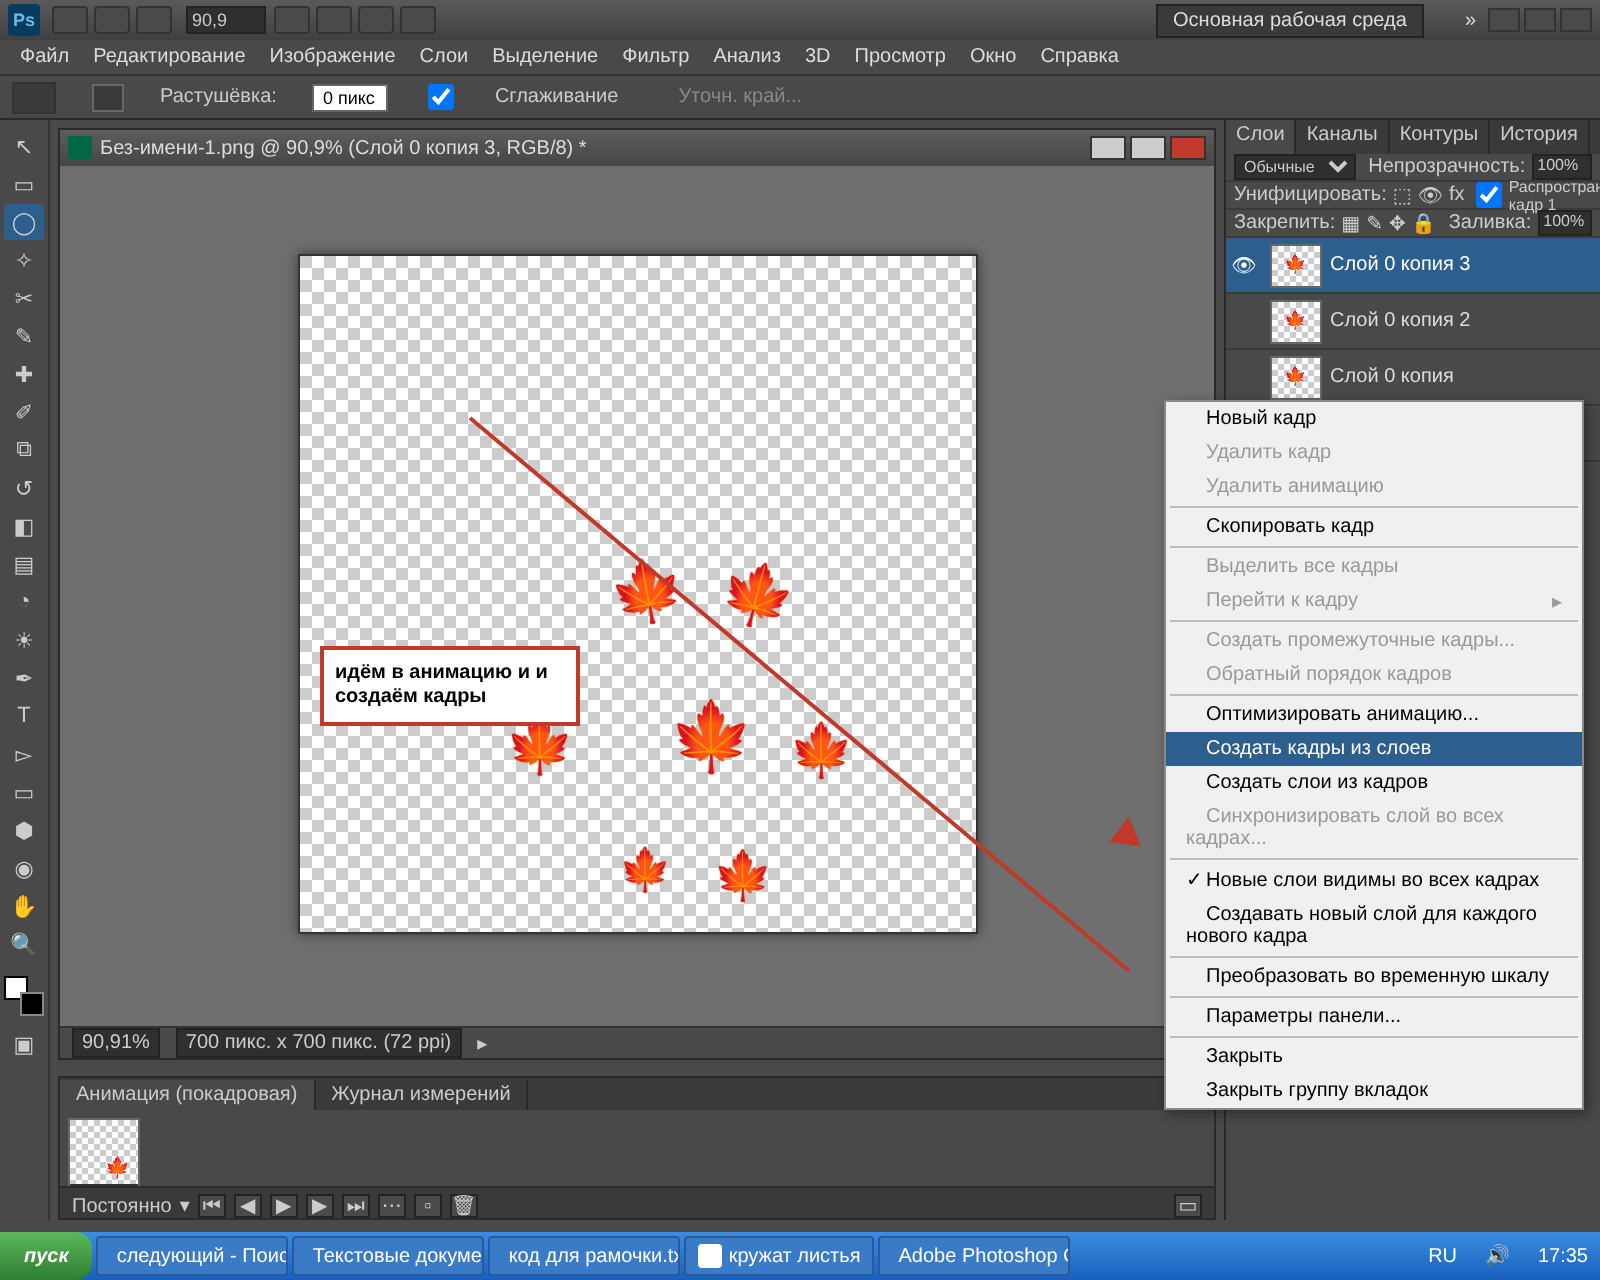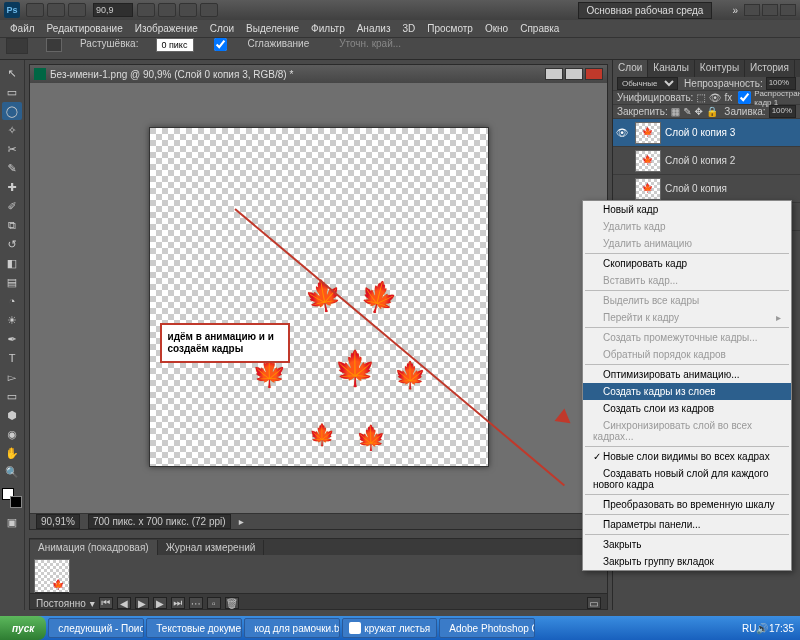--- a/index.html
+++ b/index.html
@@ -5,21 +5,21 @@
 *{box-sizing:border-box;margin:0;padding:0;font-family:Tahoma,Arial,sans-serif;font-size:10px;user-select:none}
 body{width:800px;height:640px;background:#494949;overflow:hidden;position:relative}
 .topbar{height:20px;background:linear-gradient(#5a5a5a,#404040);display:flex;align-items:center;padding:0 4px;color:#ddd}
 .ps-logo{width:16px;height:16px;background:#0a3a5c;color:#6cb8e8;display:flex;align-items:center;justify-content:center;font-weight:bold;font-size:9px;border-radius:2px;margin-right:6px}
 .topbar .icon{width:18px;height:14px;border:1px solid #333;background:#4a4a4a;margin-right:3px;border-radius:2px}
 .topbar input{width:40px;height:14px;background:#2f2f2f;border:1px solid #222;color:#ccc;padding:0 2px;font-size:9px;margin:0 4px}
 .workspace-btn{margin-left:auto;background:#3a3a3a;border:1px solid #222;padding:2px 8px;color:#ddd;margin-right:16px;display:flex;align-items:center}
 .win-ctrl{width:16px;height:12px;border:1px solid #333;background:#4a4a4a;margin-left:2px}
 .menubar{height:18px;background:#494949;display:flex;align-items:center;padding:0 4px;color:#ddd;border-bottom:1px solid #333}
 .menubar span{padding:2px 6px;cursor:default}
-.optbar{height:22px;background:#494949;border-bottom:1px solid #2a2a2a;display:flex;align-items:flex-start;padding:0 6px;color:#ccc;gap:18px}
+.optbar{height:22px;background:#494949;border-bottom:1px solid #2a2a2a;display:flex;align-items:center;padding:0 6px;color:#ccc;gap:18px}
 .optbar .swatch{width:22px;height:16px;border:1px solid #333;background:#3a3a3a}
 .optbar .field{background:#fff;color:#000;padding:1px 4px;border:1px solid #666;width:38px;height:14px;font-size:9px}
 .optbar input[type=checkbox]{margin:0 2px}
 .main{position:absolute;top:60px;left:0;right:0;bottom:30px;display:flex}
 .toolbox{width:25px;background:#494949;border-right:1px solid #333;display:flex;flex-direction:column;align-items:center;padding-top:4px;gap:1px}
 .tool{width:20px;height:18px;display:flex;align-items:center;justify-content:center;color:#ccc;font-size:11px;cursor:pointer;border-radius:2px}
 .tool.active{background:#2c5f8d}
 .fgbg{width:20px;height:20px;position:relative;margin-top:6px}
 .fgbg .fg{position:absolute;top:0;left:0;width:12px;height:12px;background:#fff;border:1px solid #000}
 .fgbg .bg{position:absolute;bottom:0;right:0;width:12px;height:12px;background:#000;border:1px solid #888}
@@ -73,21 +73,21 @@
 .ctx-menu .mi{padding:3px 10px;border-bottom:0}
 .ctx-menu .mi.dis{color:#999}
 .ctx-menu .mi.sel{background:#2c5f8d;color:#fff}
 .ctx-menu .sep{height:1px;background:#bbb;margin:1px 2px}
 .ctx-menu .mi .arr{float:right}
 .ctx-menu .mi .chk{display:inline-block;width:10px}
 .taskbar{position:absolute;bottom:0;left:0;right:0;height:24px;background:linear-gradient(#3a8de0,#1860bd);display:flex;align-items:center;color:#fff;font-size:9px}
 .start{height:24px;padding:0 12px;background:linear-gradient(#5cb85c,#2e7d32);display:flex;align-items:center;font-weight:bold;border-radius:0 8px 8px 0;font-style:italic}
 .tb-item{height:20px;margin-left:2px;padding:0 6px;background:#3a7bc8;border:1px solid #2a5a9a;display:flex;align-items:center;gap:3px;max-width:96px;overflow:hidden;white-space:nowrap;border-radius:2px}
 .tb-item .ti{width:12px;height:12px;background:#fff;border-radius:2px}
-.tray{margin-left:auto;padding:0 6px;display:flex;align-items:center;gap:0}
+.tray{margin-left:auto;padding:0 6px;display:flex;align-items:center;gap:14px}
 </style>
 </head>
 <body>
 
 <div class="topbar">
   <div class="ps-logo">Ps</div>
   <div class="icon"></div>
   <div class="icon"></div>
   <div class="icon"></div>
   <input value="90,9" style="">
@@ -276,21 +276,20 @@
       </div>
   </div>
 </div>
 
 <div class="ctx-menu" id="ctx-menu">
     <div class="mi"><span class="chk"></span>Новый кадр</div>
     <div class="mi dis"><span class="chk"></span>Удалить кадр</div>
     <div class="mi dis"><span class="chk"></span>Удалить анимацию</div>
     <div class="sep"></div>
     <div class="mi"><span class="chk"></span>Скопировать кадр</div>
-    <div class="mi dis"><span class="chk"></span>Вставить кадр...</div>
     <div class="sep"></div>
     <div class="mi dis"><span class="chk"></span>Выделить все кадры</div>
     <div class="mi dis"><span class="chk"></span>Перейти к кадру<span class="arr">▸</span></div>
     <div class="sep"></div>
     <div class="mi dis"><span class="chk"></span>Создать промежуточные кадры...</div>
     <div class="mi dis"><span class="chk"></span>Обратный порядок кадров</div>
     <div class="sep"></div>
     <div class="mi"><span class="chk"></span>Оптимизировать анимацию...</div>
     <div class="mi sel"><span class="chk"></span>Создать кадры из слоев</div>
     <div class="mi"><span class="chk"></span>Создать слои из кадров</div>

